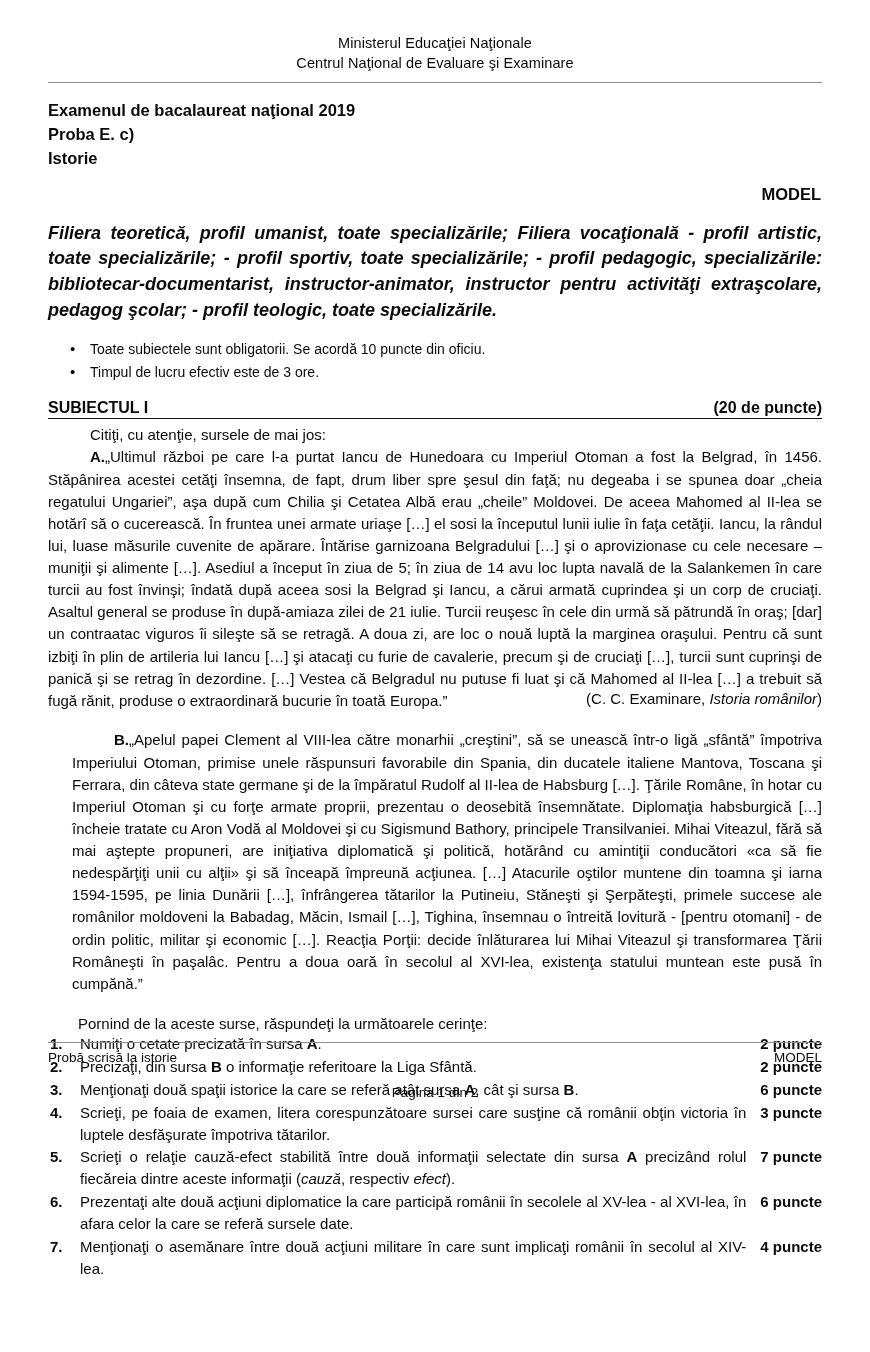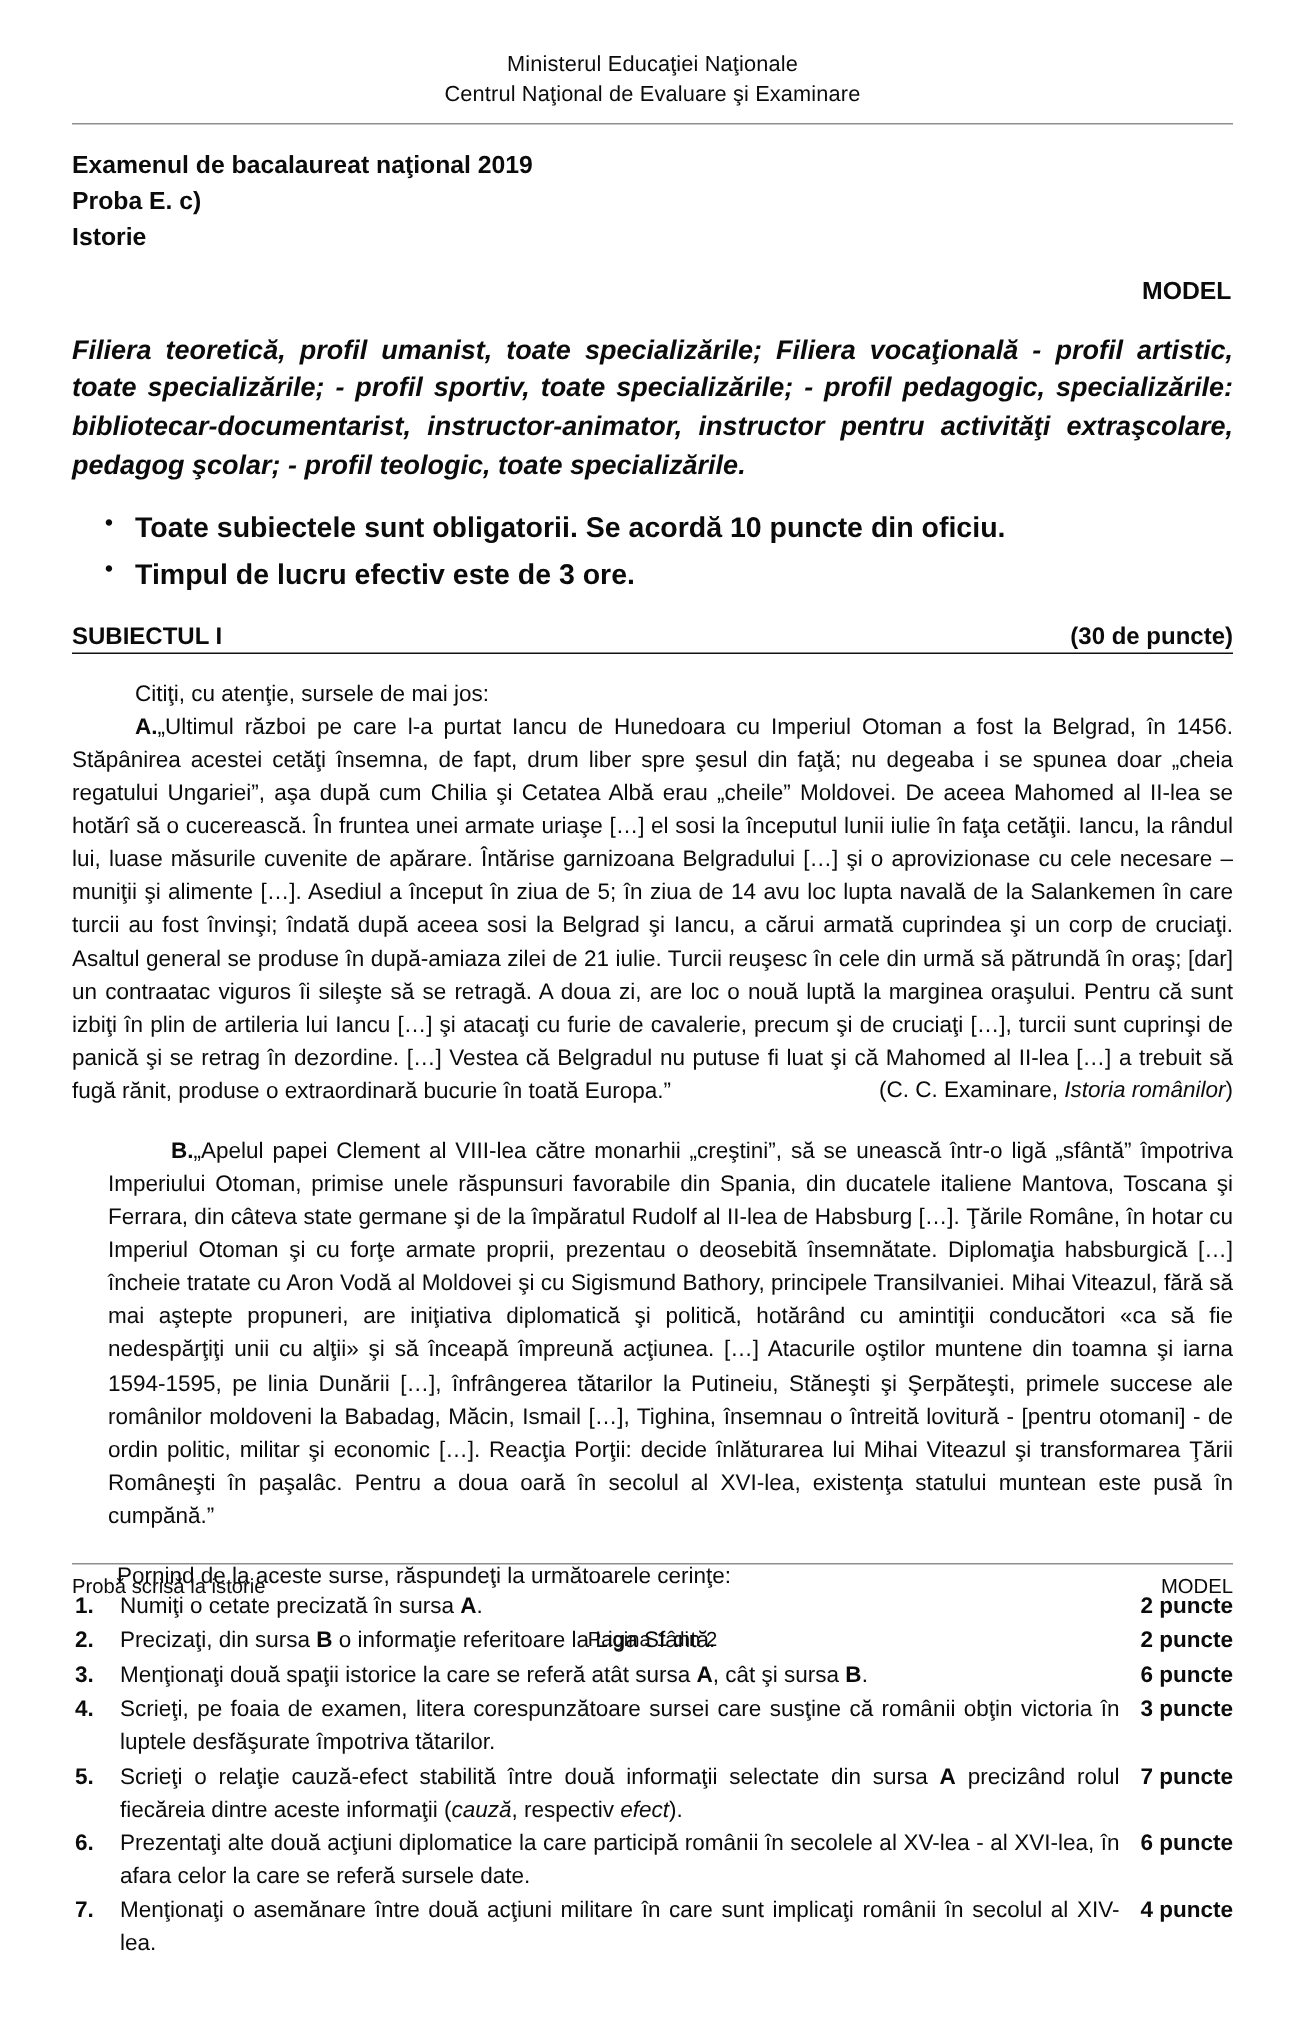--- a/index.html
+++ b/index.html
@@ -70,22 +70,22 @@
     text-align: justify;
     margin-top: 17px;
   }
 
   
   .rules {
     margin-top: 15px;
     padding-left: 22px;
   }
   .rules li {
-    font-weight: bold;
-    font-size: 19px;
+    font-weight: normal;
+    font-size: 14px;
     line-height: 1.62;
     list-style: none;
     position: relative;
     padding-left: 20px;
   }
   .rules li::before {
     content: "\2022";
     position: absolute;
     left: 0;
     top: -1px;
@@ -102,21 +102,21 @@
     font-size: 16px;
     border-bottom: 1.6px solid #111;
     padding-bottom: 1px;
   }
 
   
   .body-text {
     font-size: 15px;
     line-height: 1.47;
     text-align: justify;
-    margin-top: 16px;
+    margin-top: 5px;
   }
   .indent {
     text-indent: 42px;
   }
   .src-para {
     margin-top: 0;
     text-align: justify;
     font-size: 15px;
     line-height: 1.475;
   }
@@ -213,21 +213,21 @@
 
     <div class="filiera">Filiera teoretică, profil umanist, toate specializările; Filiera vocaţională - profil artistic, toate specializările; - profil sportiv, toate specializările; - profil pedagogic, specializările: bibliotecar-documentarist, instructor-animator, instructor pentru activităţi extraşcolare, pedagog şcolar; - profil teologic, toate specializările.</div>
 
     <ul class="rules">
       <li>Toate subiectele sunt obligatorii. Se acordă 10 puncte din oficiu.</li>
       <li>Timpul de lucru efectiv este de 3 ore.</li>
     </ul>
 
     <div class="subject-head">
       <span>SUBIECTUL I</span>
-      <span>(30 de puncte)</span>
+      <span>(20 de puncte)</span>
     </div>
 
     <div class="body-text indent">Citiţi, cu atenţie, sursele de mai jos:</div>
 
     <div class="src-para indent">
       <span class="src-label">A.</span><span>„Ultimul război pe care l-a purtat Iancu de Hunedoara cu Imperiul Otoman a fost la Belgrad, în 1456. Stăpânirea acestei cetăţi însemna, de fapt, drum liber spre şesul din faţă; nu degeaba i se spunea doar „cheia regatului Ungariei”, aşa după cum Chilia şi Cetatea Albă erau „cheile” Moldovei. De aceea Mahomed al II-lea se hotărî să o cucerească. În fruntea unei armate uriaşe […] el sosi la începutul lunii iulie în faţa cetăţii. Iancu, la rândul lui, luase măsurile cuvenite de apărare. Întărise garnizoana Belgradului […] şi o aprovizionase cu cele necesare – muniţii şi alimente […]. Asediul a început în ziua de 5; în ziua de 14 avu loc lupta navală de la Salankemen în care turcii au fost învinşi; îndată după aceea sosi la Belgrad şi Iancu, a cărui armată cuprindea şi un corp de cruciaţi. Asaltul general se produse în după-amiaza zilei de 21 iulie. Turcii reuşesc în cele din urmă să pătrundă în oraş; [dar] un contraatac viguros îi sileşte să se retragă. A doua zi, are loc o nouă luptă la marginea oraşului. Pentru că sunt izbiţi în plin de artileria lui Iancu […] şi atacaţi cu furie de cavalerie, precum şi de cruciaţi […], turcii sunt cuprinşi de panică şi se retrag în dezordine. […] Vestea că Belgradul nu putuse fi luat şi că Mahomed al II-lea […] a trebuit să fugă rănit, produse o extraordinară bucurie în toată Europa.”</span>
     </div>
     <div class="attrib-inline">
       <span>(C. C. Examinare, </span><i>Istoria românilor</i><span>)</span>
     </div>

